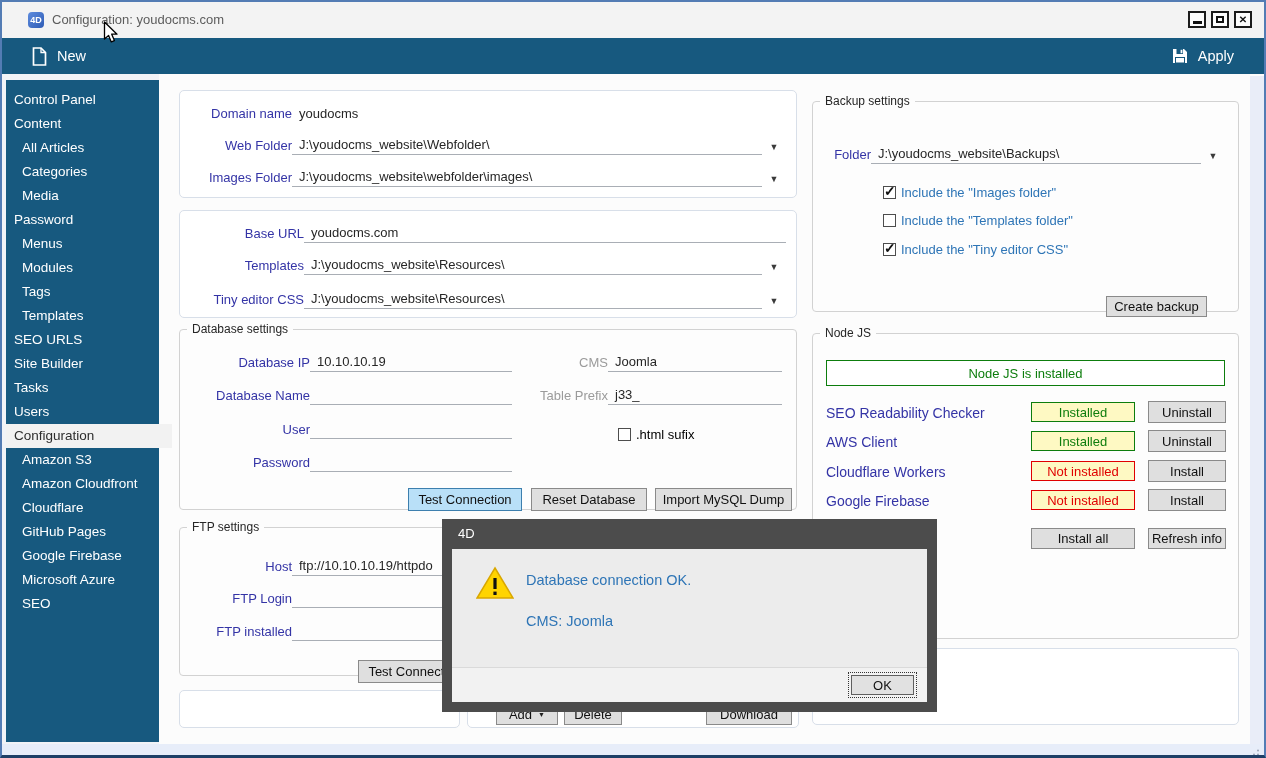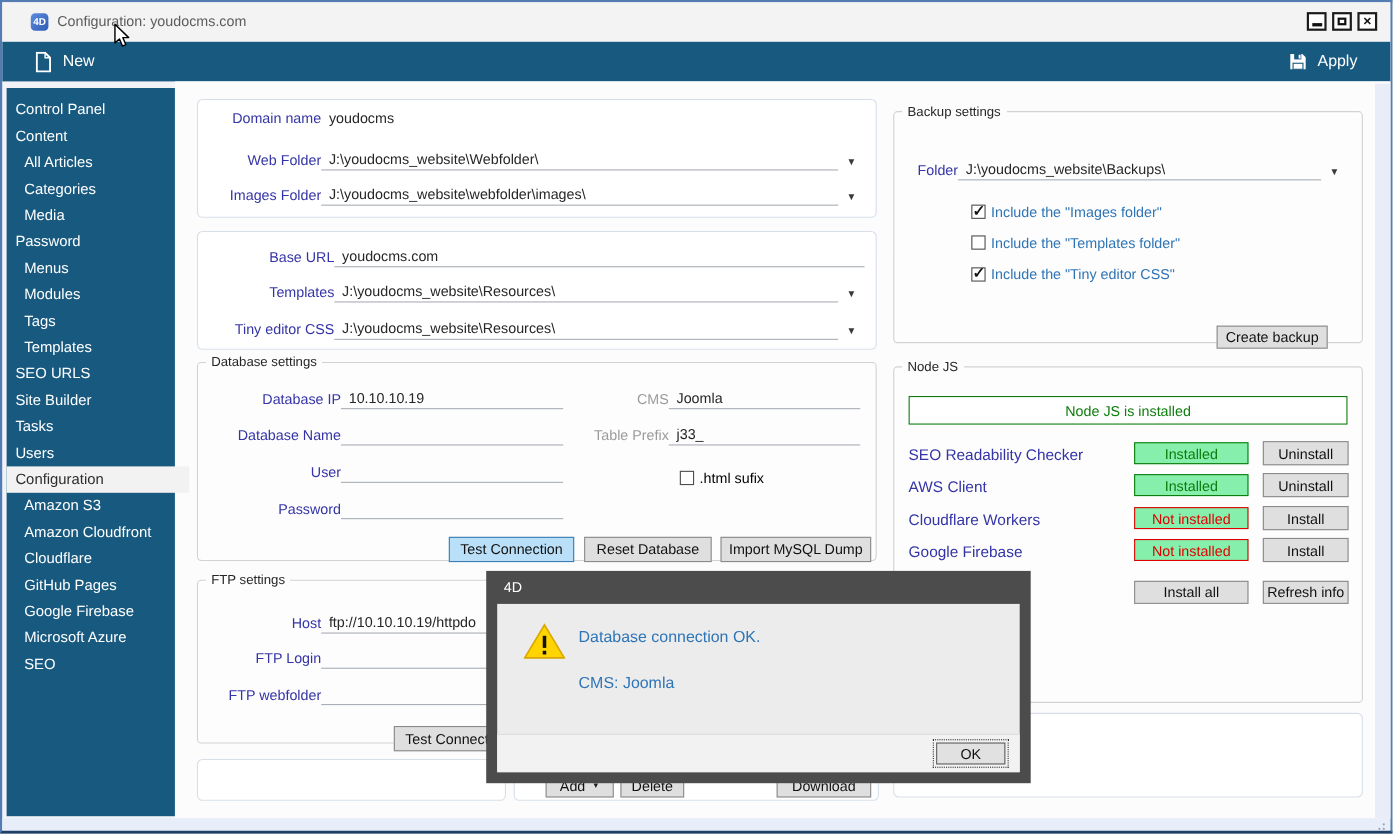--- a/index.html
+++ b/index.html
@@ -37,21 +37,21 @@
   .row{position:absolute;display:flex;align-items:flex-end;height:22px;font-size:13px;}
   .lab{text-align:right;color:var(--label-blue);padding-bottom:2px;white-space:nowrap;flex:none;}
   .lab.gray{color:#9b9b9b;}
   .val{flex:1;border-bottom:1px solid #a9aeb5;color:#262626;padding:0 4px 2px 7px;white-space:nowrap;overflow:hidden;}
   .val.noline{border-bottom:none;}
   .arrow{flex:none;width:24px;text-align:center;color:#3a3a3a;font-size:9px;padding-bottom:3px;}
   .btn{position:absolute;display:flex;align-items:center;justify-content:center;background:#dfdfdf;
        border:1px solid #8a8a8a;font-size:13px;color:#111;cursor:default;}
   .btn.primary{background:#b9e0f8;border-color:#3d7fae;}
   .chip{position:absolute;width:104px;height:20px;display:flex;align-items:center;justify-content:center;
-        font-size:13px;background:#86efac;border:1px solid;}
+        font-size:13px;background:#fef9c3;border:1px solid;}
   .chip.ok{color:var(--ok-green);border-color:var(--ok-green);}
   .chip.err{color:var(--err-red);border-color:var(--err-red);}
   .banner{position:absolute;display:flex;align-items:center;justify-content:center;background:#fff;
           border:1px solid var(--ok-green);color:var(--ok-green);font-size:13px;}
   .nlab{position:absolute;font-size:14px;color:var(--label-blue);white-space:nowrap;}
   .cbrow{position:absolute;display:flex;align-items:center;height:16px;}
   .cb{width:13px;height:13px;border:1px solid #4d4d4d;background:#fff;position:relative;flex:none;}
   .cb.checked::after{content:"✓";position:absolute;left:0;top:-4px;font-size:14px;font-weight:bold;color:#111;}
   .cb-label{font-size:13px;color:var(--blue-text);margin-left:5px;white-space:nowrap;}
   .mini-arrow{font-size:7px;margin-left:6px;color:#222;}
@@ -125,21 +125,21 @@
     <div class="side-item sub">Amazon S3</div>
     <div class="side-item sub">Amazon Cloudfront</div>
     <div class="side-item sub">Cloudflare</div>
     <div class="side-item sub">GitHub Pages</div>
     <div class="side-item sub">Google Firebase</div>
     <div class="side-item sub">Microsoft Azure</div>
     <div class="side-item sub">SEO</div>
   </div>
 
   <div class="panel" style="left:177px;top:88px;width:618px;height:108px;">
-    <div class="row" style="left:12px;top:4px;width:594px;">
+    <div class="row" style="left:12px;top:10px;width:594px;">
       <span class="lab" style="width:100px;">Domain name</span>
       <span class="val noline">youdocms</span>
     </div>
     <div class="row" style="left:12px;top:42px;width:594px;">
       <span class="lab" style="width:100px;">Web Folder</span>
       <span class="val">J:\youdocms_website\Webfolder\</span>
       <span class="arrow">▼</span>
     </div>
     <div class="row" style="left:12px;top:74px;width:594px;">
       <span class="lab" style="width:100px;">Images Folder</span>
@@ -204,21 +204,21 @@
     <legend>FTP settings</legend>
     <div class="row" style="left:12px;top:20px;width:330px;">
       <span class="lab" style="width:100px;">Host</span>
       <span class="val">ftp://10.10.10.19/httpdo</span>
     </div>
     <div class="row" style="left:12px;top:52px;width:330px;">
       <span class="lab" style="width:100px;">FTP Login</span>
       <span class="val"></span>
     </div>
     <div class="row" style="left:12px;top:85px;width:330px;">
-      <span class="lab" style="width:100px;">FTP webfolder</span>
+      <span class="lab" style="width:100px;">FTP installed</span>
       <span class="val"></span>
     </div>
     <div class="btn" style="left:178px;top:126px;width:114px;height:23px;">Test Connection</div>
   </fieldset>
 
   <fieldset class="sect" style="left:810px;top:92px;width:427px;height:218px;">
     <legend>Backup settings</legend>
     <div class="row" style="left:12px;top:34px;width:400px;">
       <span class="lab" style="width:46px;">Folder</span>
       <span class="val">J:\youdocms_website\Backups\</span>

